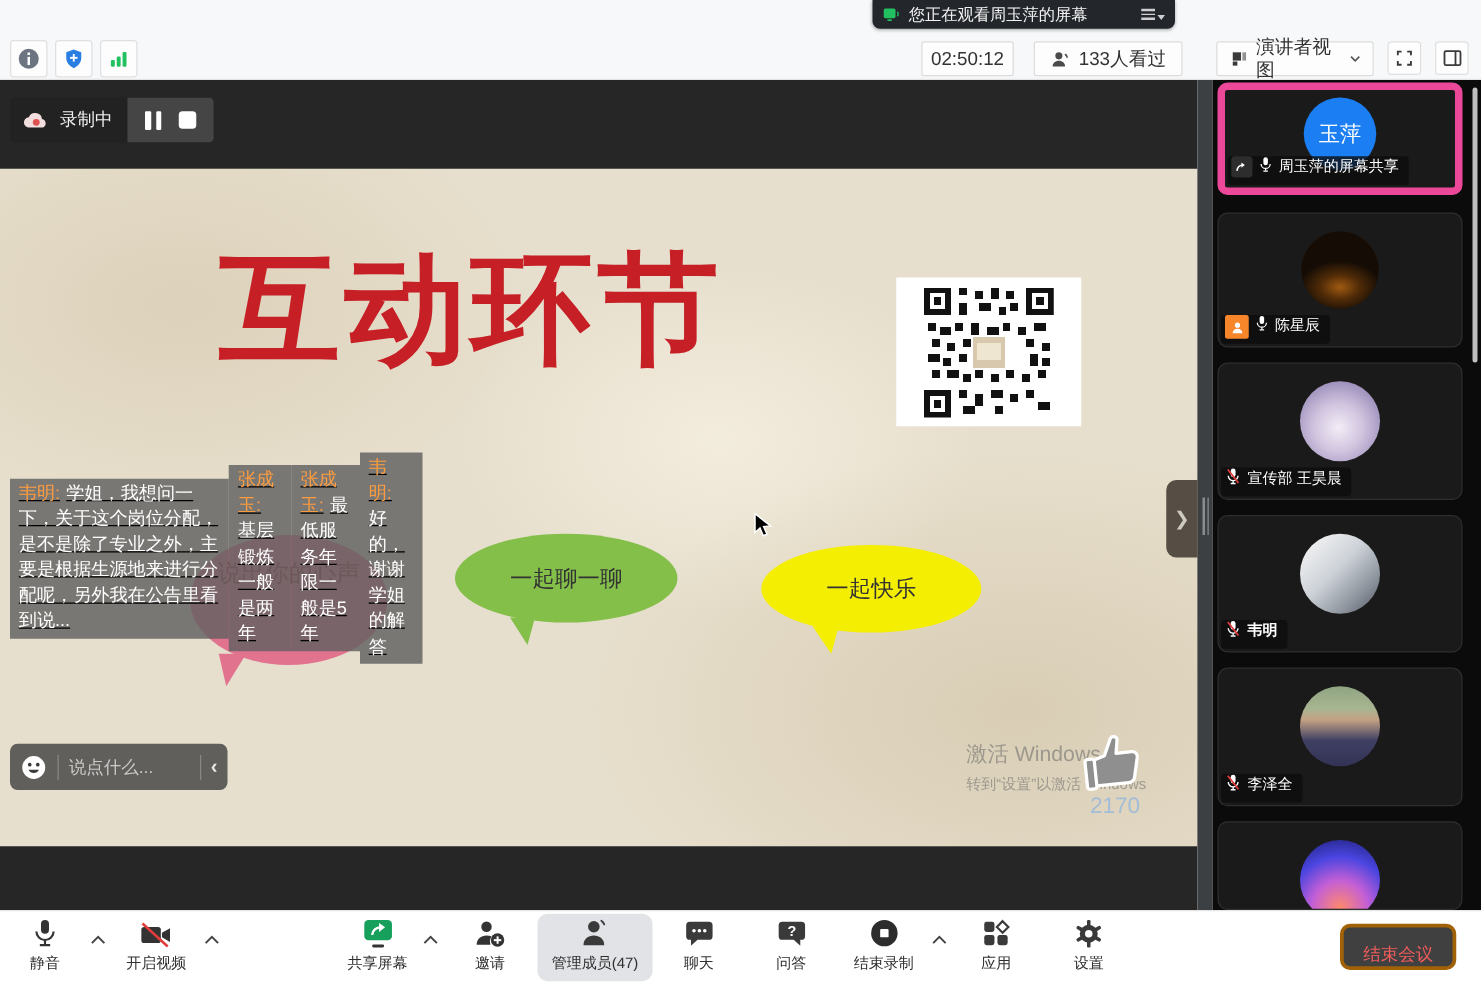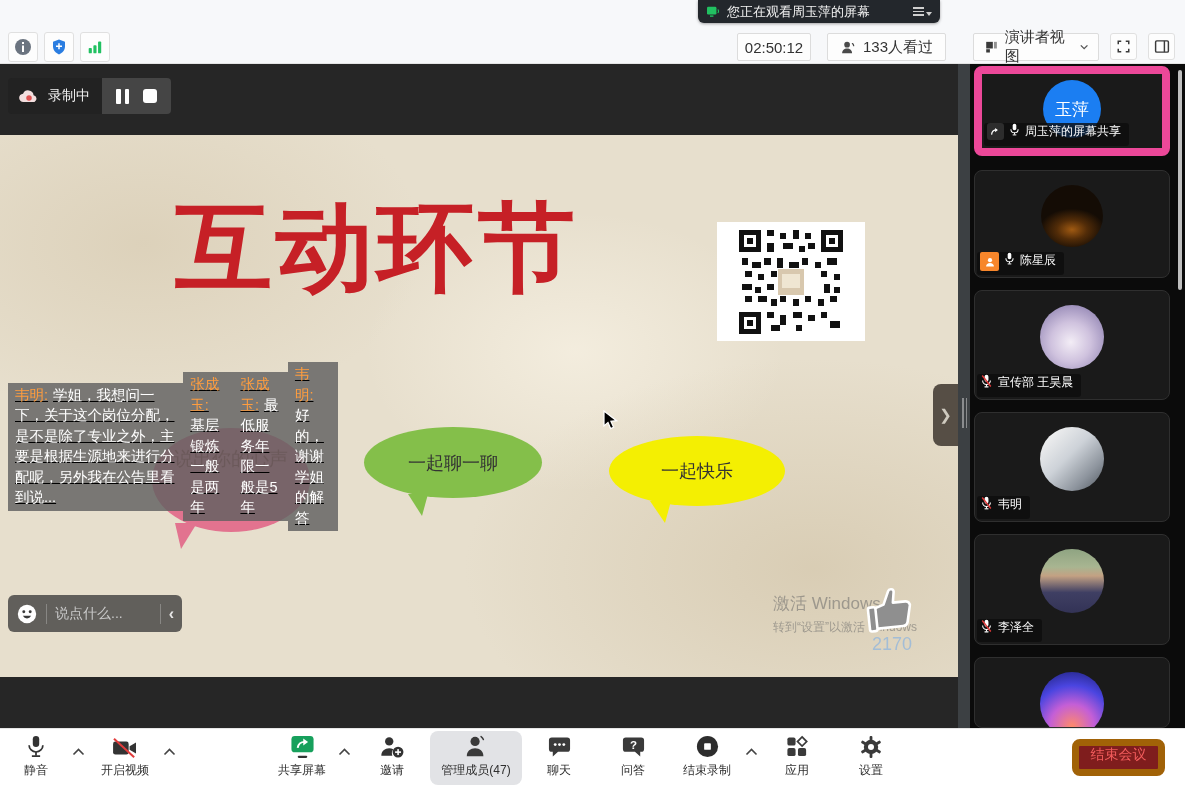--- a/index.html
+++ b/index.html
@@ -78,21 +78,21 @@
   .collapse { left:933px; top:384px; width:25px; height:62px; background:rgba(70,62,54,.9);
     border-radius:8px 0 0 8px; display:flex; align-items:center; justify-content:center;
     color:#cfcabf; font-size:15px; z-index:9; }
   .divider-strip { left:958px; top:64px; width:12px; height:664px; background:#3c4043; }
   .divider-strip i { position:absolute; top:334px; width:1.5px; height:30px; background:rgba(255,255,255,.4); }
 
   
   .sidebar { left:970px; top:64px; width:215px; height:664px; background:#0b0b0b; }
   .tile { position:absolute; left:974px; width:196px; background:#1a1a1a; border:1px solid #2f2f2f;
     border-radius:8px; overflow:hidden; }
-  .tile.active { border:8px solid #ec4899; }
+  .tile.active { border:6px solid #ec4899; }
   .avatar { position:absolute; left:50%; transform:translateX(-50%); border-radius:50%;
     display:flex; align-items:center; justify-content:center; color:#fff; font-size:17px; }
   .nametag { position:absolute; left:2px; bottom:2px; background:rgba(12,12,12,.8); border-radius:3px;
     height:23px; display:flex; align-items:flex-start; gap:5px; padding:0 8px 0 3px; color:#fff; font-size:12px; white-space:nowrap; }
   .host-badge { width:19px; height:19px; background:#f7862b; border-radius:2px;
     display:flex; align-items:center; justify-content:center; }
   .shr-badge { width:17px; height:17px; background:#2d2d2d; border-radius:3px;
     display:flex; align-items:center; justify-content:center; }
   .scrollthumb { left:1178px; top:70px; width:4px; height:220px; background:#bfbfbf; border-radius:2px; }
 
@@ -103,22 +103,22 @@
   .av-man { background:linear-gradient(180deg, #8fa482 0%, #a8b591 28%, #c3a183 42%, #3f3f63 68%, #333356 100%); }
   .av-neon { background:radial-gradient(circle at 50% 85%, #ff8a6a 0%, #c45fd6 35%, #4a45e0 65%, #1a1e70 100%); }
 
   
   .bottombar { left:0; top:728px; width:1185px; height:61px; background:#fff; border-top:1px solid #e6e6e6; }
   .bt-item { position:absolute; top:733px; display:flex; flex-direction:column; align-items:center;
     color:#2f2f2f; font-size:12px; gap:3px; }
   .bt-item .ic { height:26px; display:flex; align-items:flex-end; justify-content:center; }
   .bt-chev { position:absolute; }
   .members-hl { position:absolute; left:430px; top:731px; width:92px; height:54px; background:#e2e3e6; border-radius:8px; }
-  .end-btn { left:1072px; top:739px; width:93px; height:37px; background:#7f1d1d; border:7px solid #a16207;
-    border-radius:8px; color:#f25c5c; font-size:14px; display:flex; align-items:flex-start; justify-content:center; }
+  .end-btn { left:1072px; top:739px; width:93px; height:37px; background:#404040; border:3px solid #a16207;
+    border-radius:8px; color:#f25c5c; font-size:14px; display:flex; align-items:flex-end; justify-content:center; }
 
   .cursor { left:603px; top:410px; z-index:50; }
 </style>
 </head>
 <body>
 
 <div class="screen">
 
   <div class="abs topbar"></div>
 
@@ -388,21 +388,21 @@
           <rect x="5.5" y="1" width="5" height="9" rx="2.5" fill="#fff"></rect>
           <path d="M3 8.5a5 5 0 0 0 10 0" stroke="#fff" stroke-width="1.4" fill="none"></path>
           <line x1="8" y1="13.5" x2="8" y2="16" stroke="#fff" stroke-width="1.4"></line>
           <line x1="5.5" y1="16.5" x2="10.5" y2="16.5" stroke="#fff" stroke-width="1.4"></line>
           <line x1="2.5" y1="2" x2="13.5" y2="16" stroke="#e23b3b" stroke-width="1.8"></line>
         </svg>
       <span>宣传部 王昊晨</span>
     </div>
   </div>
 
-  <div class="tile" style="top:412px; height:110px;">
+  <div class="tile" style="top:412px; height:110px;font-weight:bold;">
     <div class="avatar av-dragon" style="top:14px; width:64px; height:64px;"></div>
     <div class="nametag">
       <svg width="13" height="14" viewBox="0 0 16 18">
           <rect x="5.5" y="1" width="5" height="9" rx="2.5" fill="#fff"></rect>
           <path d="M3 8.5a5 5 0 0 0 10 0" stroke="#fff" stroke-width="1.4" fill="none"></path>
           <line x1="8" y1="13.5" x2="8" y2="16" stroke="#fff" stroke-width="1.4"></line>
           <line x1="5.5" y1="16.5" x2="10.5" y2="16.5" stroke="#fff" stroke-width="1.4"></line>
           <line x1="2.5" y1="2" x2="13.5" y2="16" stroke="#e23b3b" stroke-width="1.8"></line>
         </svg>
       <span>韦明</span>

